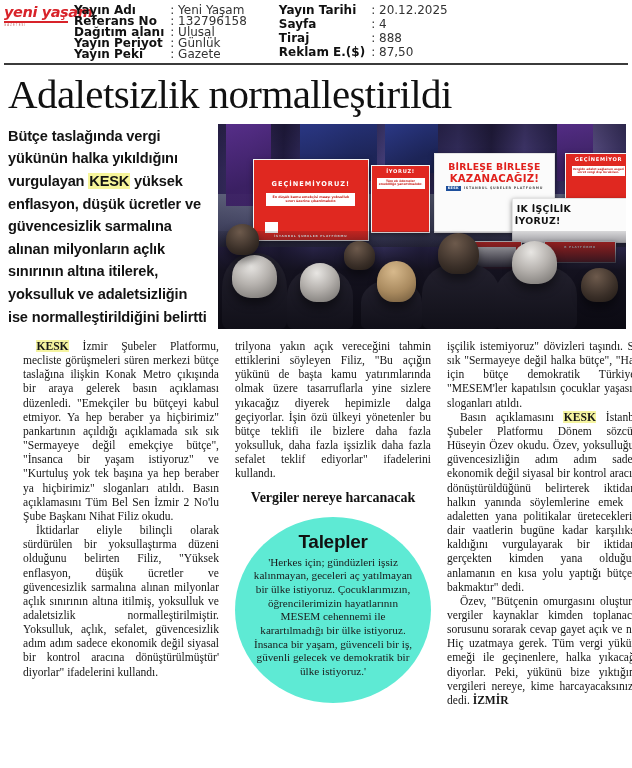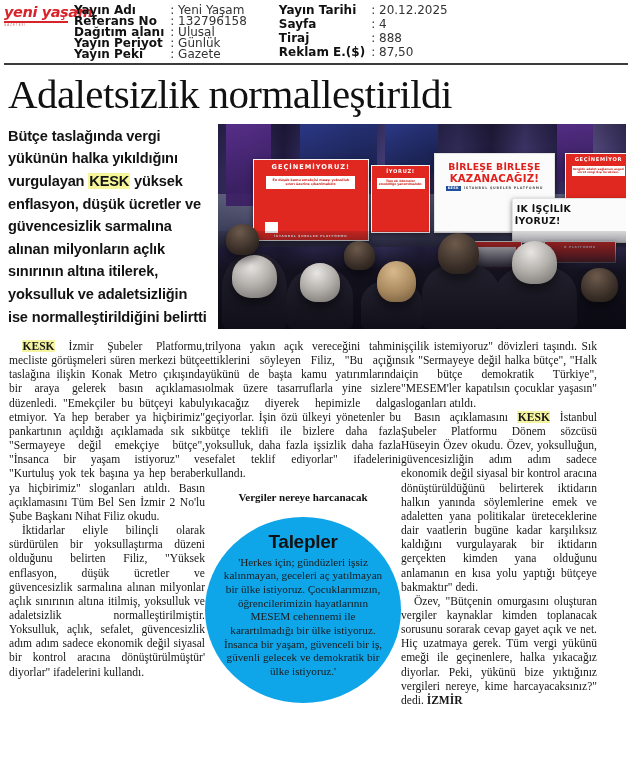--- a/index.html
+++ b/index.html
@@ -271,59 +271,59 @@
   .flag {
     position: absolute;
     background: linear-gradient(160deg, #5a2f8e 0%, #3b1f63 70%);
     opacity: 0.92;
   }
   .flag-b { background: linear-gradient(160deg, #2b3a8c 0%, #1b2457 70%); }
 
   
   .cols {
     display: flex;
-    padding: 10px 6px 0 9px;
-    gap: 0;
+    padding: 10px 6px 0 23px;
+    gap: 16px;
     box-sizing: border-box;
   }
   .col {
     width: 196px;
     flex: 0 0 196px;
     font-family: "Liberation Serif", serif;
     font-size: 11.55px;
     line-height: 14.15px;
     text-align: justify;
     color: #161616;
     hyphens: none;
   }
   .col p { margin: 0; text-indent: 13px; }
   .col p.noindent { text-indent: 0; }
   .subhead {
     font-family: "Liberation Serif", serif;
     font-weight: bold;
-    font-size: 11px;
+    font-size: 14px;
     line-height: 15px;
     text-align: center;
     margin: 9px 0 0 0;
     color: #111;
   }
   .kesk-hl {
     background: #f5f4a0;
     font-weight: bold;
     padding: 0 0.5px;
   }
   .bold-tag { font-weight: bold; }
 
   
   .callout {
     margin-top: 12px;
     width: 196px;
     height: 186px;
     border-radius: 50%;
-    background: #0ea5e9;
+    background: #5eead4;
     box-sizing: border-box;
     padding: 14px 16px 10px 16px;
     text-align: center;
   }
   .callout-title {
     font-family: "Liberation Sans", sans-serif;
     font-weight: bold;
     font-size: 19px;
     line-height: 21px;
     color: #111;
@@ -406,21 +406,21 @@
   <div class="photo">
     <div class="ph-bg"></div>
     <div class="ph-hall"></div>
 
     <div class="flag" style="left:2%;top:0;width:11%;height:40%;"></div>
     <div class="flag flag-b" style="left:20%;top:-2%;width:19%;height:30%;"></div>
     <div class="flag flag-b" style="left:41%;top:-2%;width:13%;height:26%;"></div>
     <div class="flag" style="left:83%;top:-2%;width:9%;height:30%;"></div>
 
     <div class="placard pl-red" style="left:8.5%;top:17%;width:28%;height:39%;">
-      <div class="pl-red-title" style="font-size:6.6px;margin-top:3px;">GEÇİNEMİYORUZ!</div>
+      <div class="pl-red-title" style="font-size:6.6px;margin-top:20px;">GEÇİNEMİYORUZ!</div>
       <div class="pl-inset" style="font-size:3.3px;margin:5px 11% 0 11%;padding:3px 1px;">En düşük kamu emekçisi maaşı yoksulluk sınırı üzerine çıkarılmalıdır.</div>
       <div class="pl-foot" style="position:absolute;bottom:2px;left:0;right:0;">İSTANBUL ŞUBELER PLATFORMU</div>
       <div style="position:absolute;bottom:7px;left:10%;width:11%;height:14%;background:#fff;"></div>
     </div>
 
     <div class="placard pl-red" style="left:37.5%;top:20%;width:14%;height:32%;">
       <div class="pl-red-title sm" style="margin-top:2px;">İYORUZ!</div>
       <div class="pl-inset" style="font-size:3px;margin:4px 8% 0 8%;padding:2px 1px;">Tüm ek ödemeler emekliliğe yansıtılmalıdır.</div>
     </div>
 

